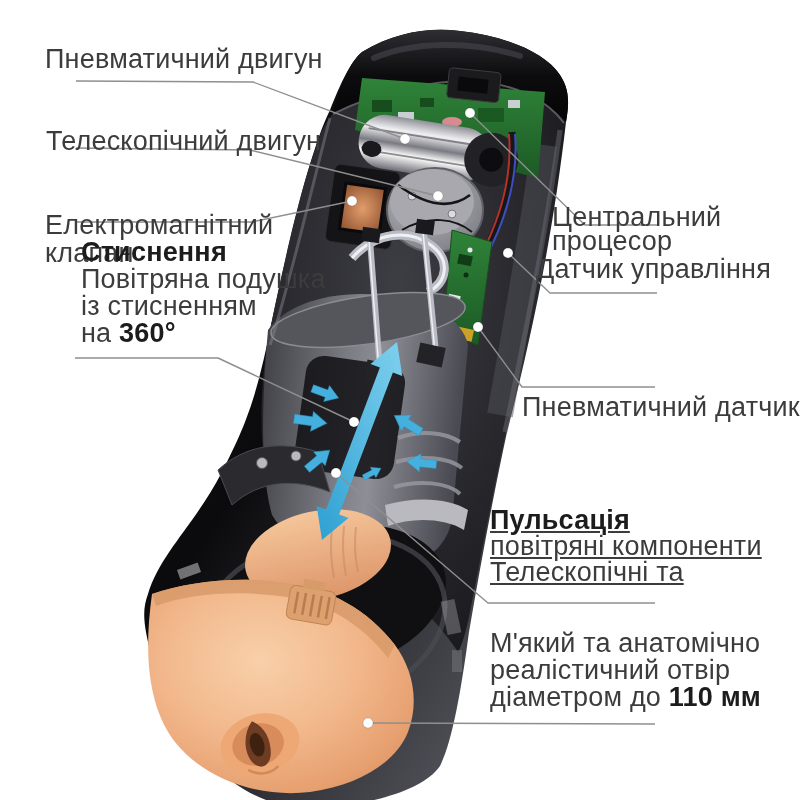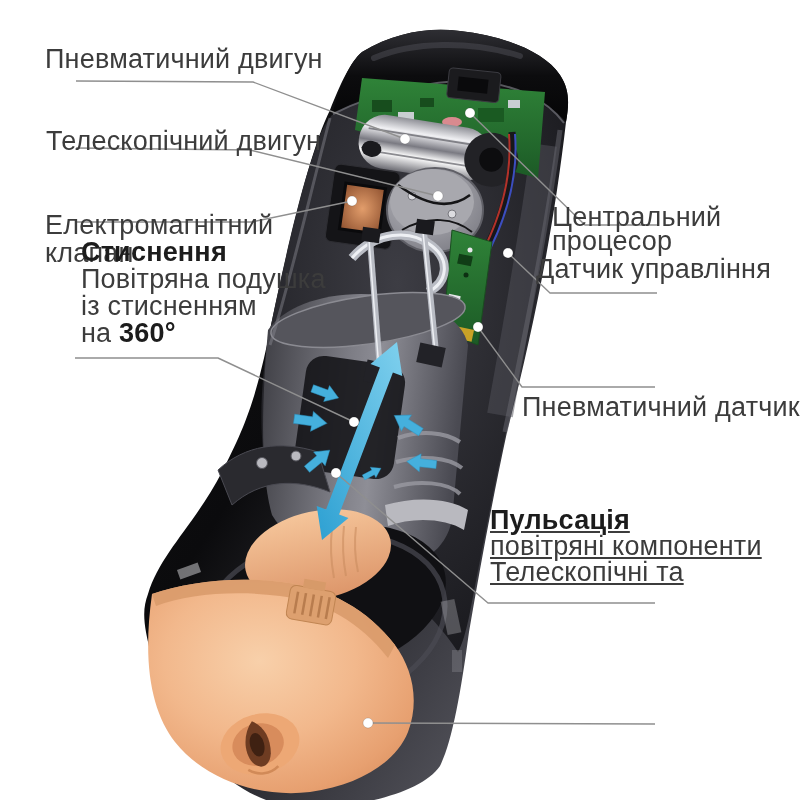--- a/index.html
+++ b/index.html
@@ -287,14 +287,19 @@
 <div class="label" style="left:536px;top:256px;">Датчик управління</div>
 
 <div class="label" style="left:522px;top:353px;margin-top:41px;">Пневматичний датчик</div>
 
 <div class="label" style="left:490px;top:507px;line-height:26px;text-decoration:underline;">
   <div class="b">Пульсація</div>
   <div>повітряні компоненти</div>
   <div>Телескопічні та</div>
 </div>
 
-
+<div class="label" style="left:490px;top:630px;">
+  <div>М'який та анатомічно</div>
+  <div>реалістичний отвір</div>
+  <div><span>діаметром до </span><span class="b">110 мм</span></div>
 </div>
 
+</div>
+
 </body></html>

